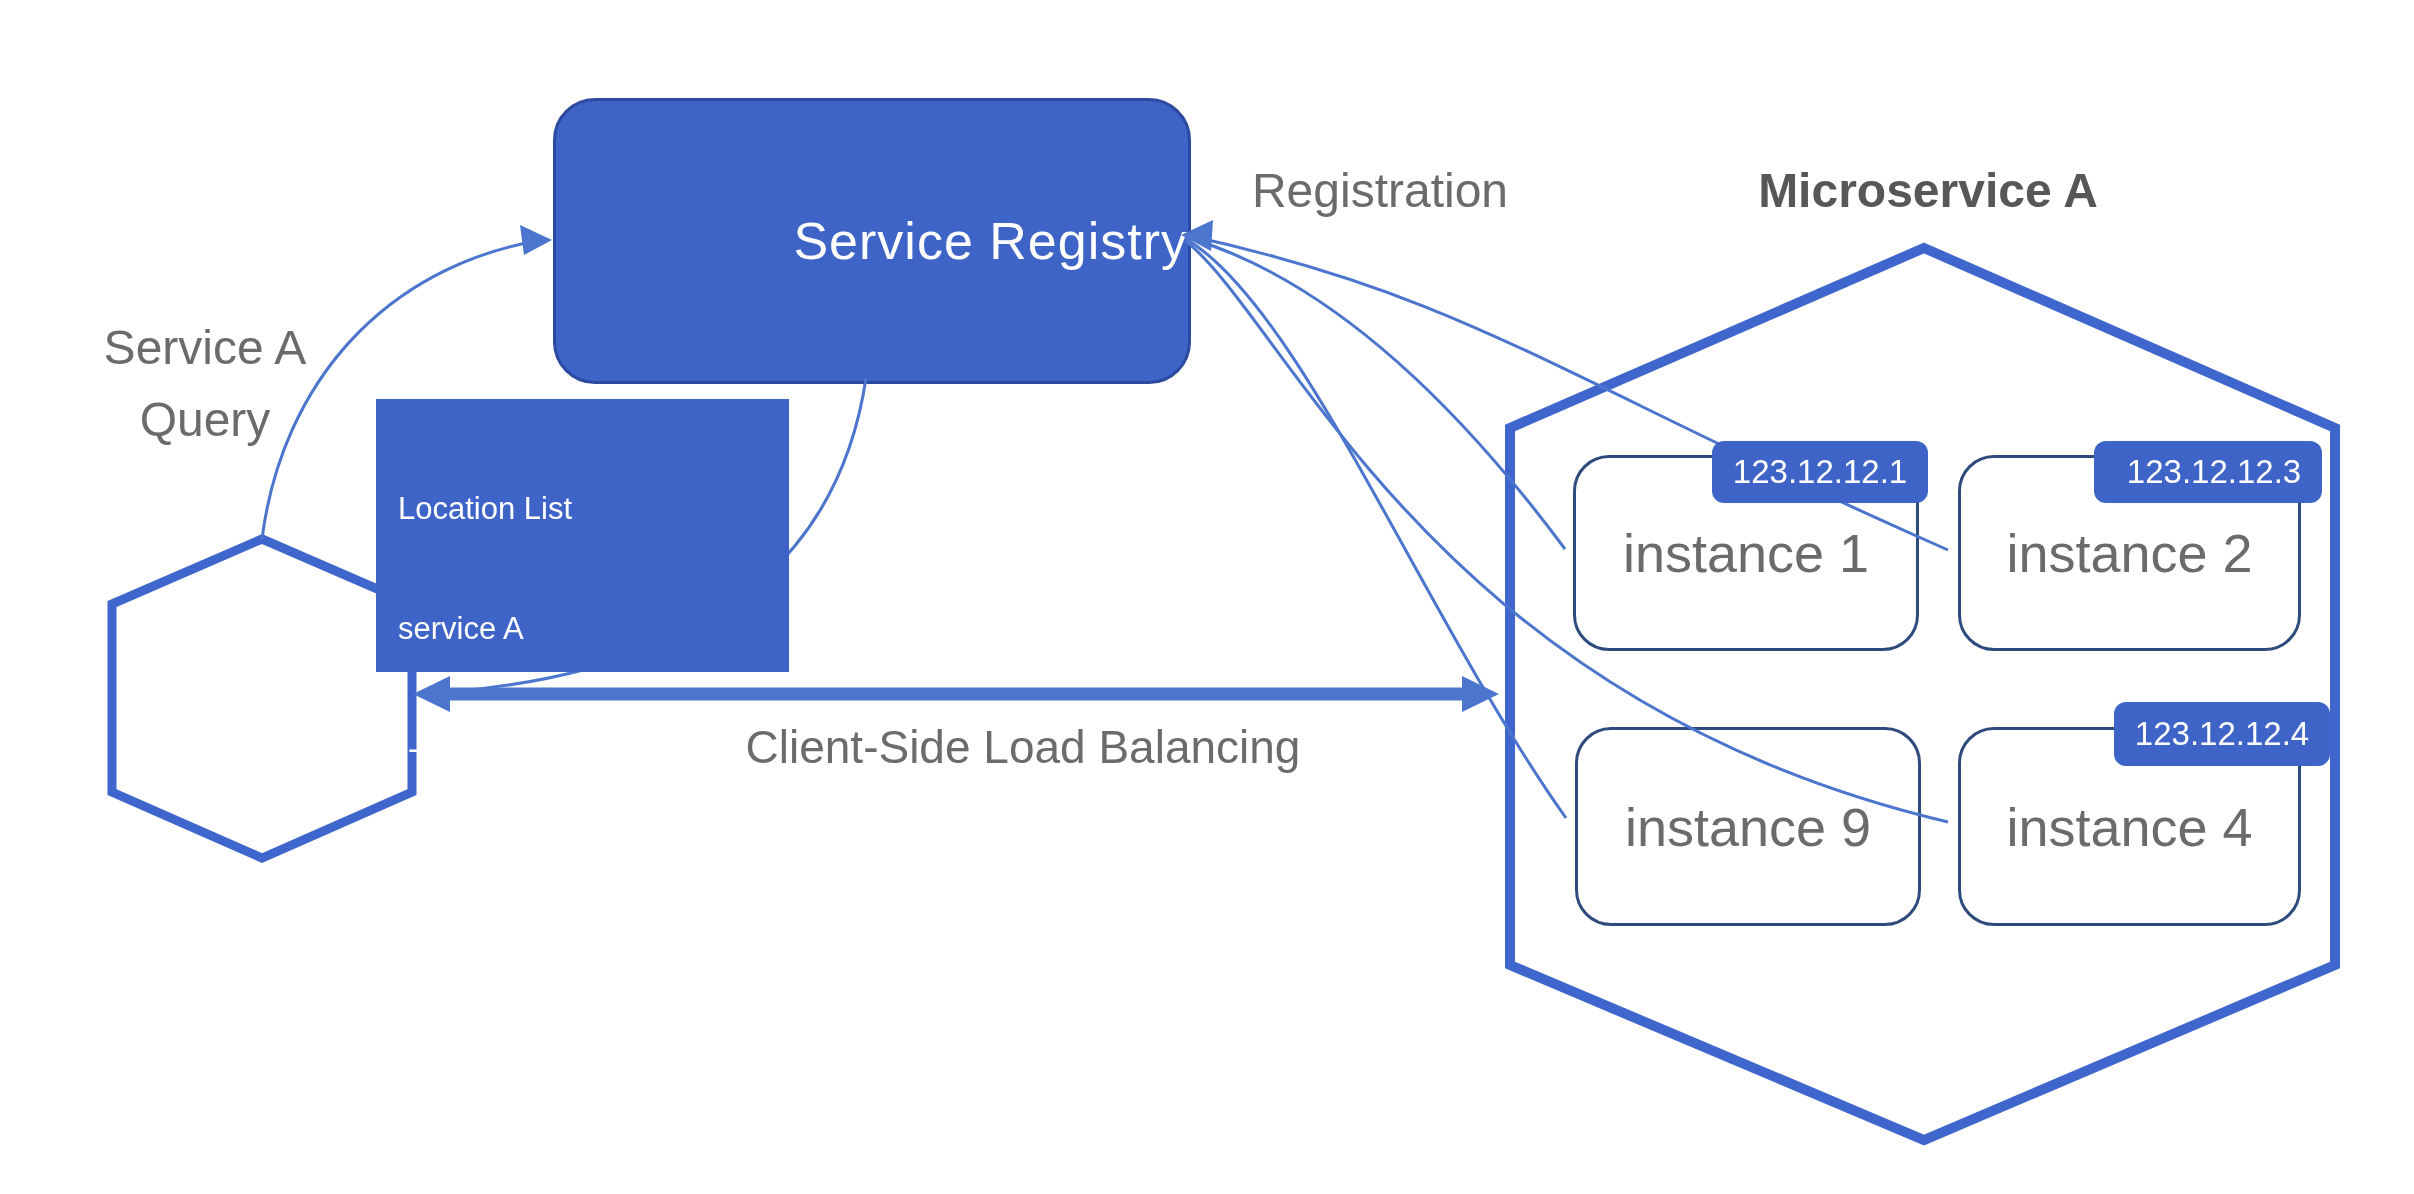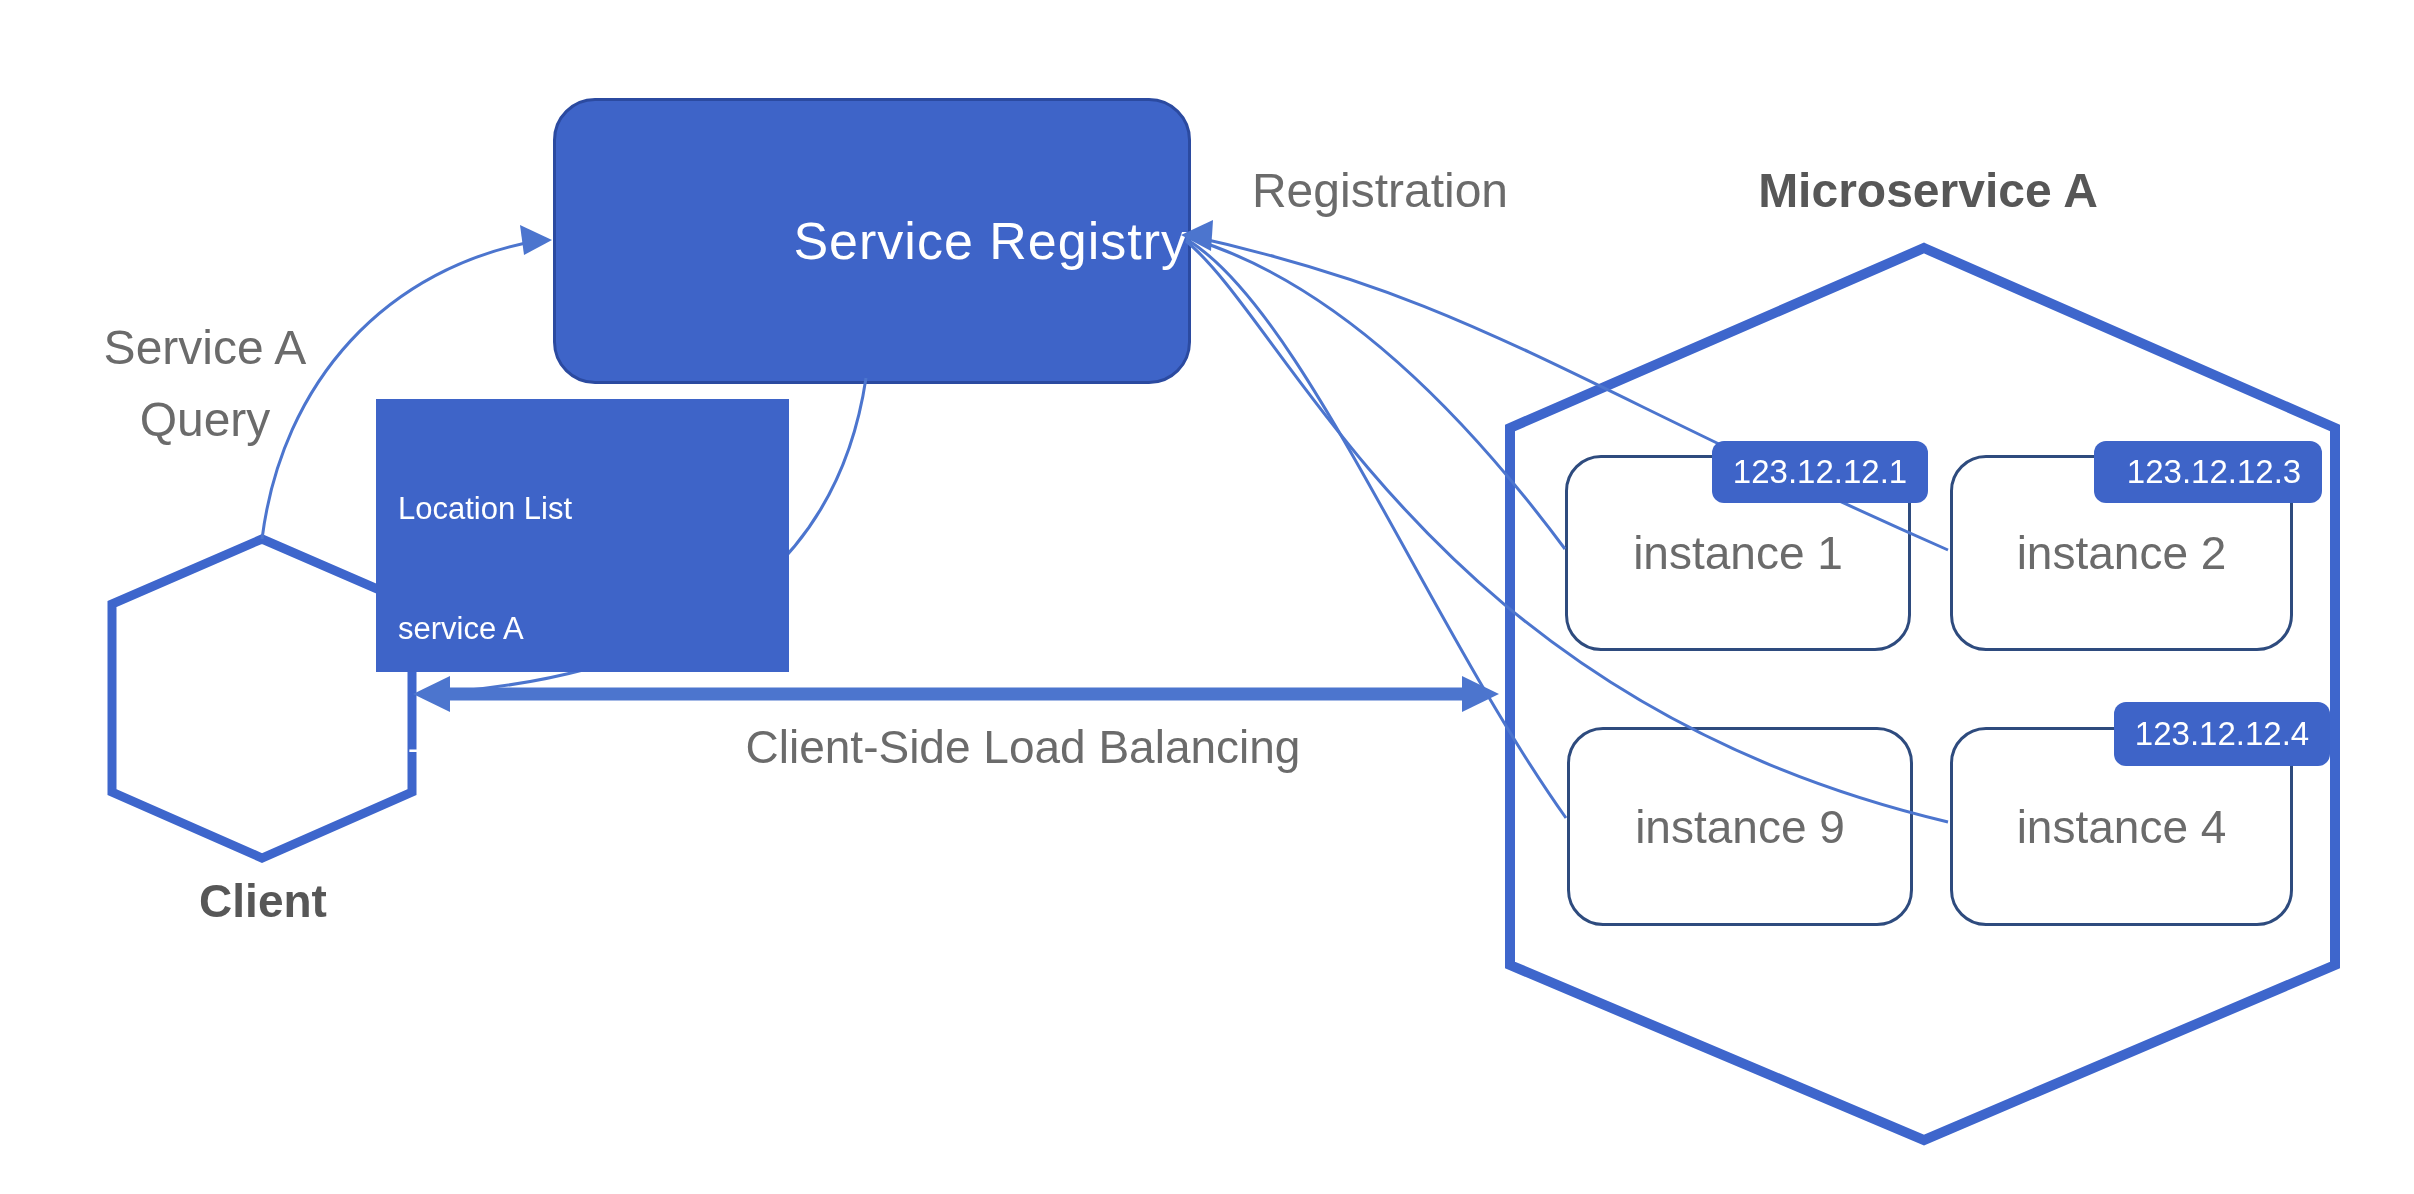--- a/index.html
+++ b/index.html
@@ -16,21 +16,21 @@
   .registry{border:3px solid var(--registry-border);border-radius:42px;
             display:flex;align-items:center;justify-content:flex-end;
             font-size:52px;font-weight:400;letter-spacing:1px;}
   .locbox{padding:10px 0 0 22px;font-size:31px;line-height:40px;white-space:pre;}
   .locline{display:block;}
   .locline.indent{padding-left:10px;}
 
   
   .instance{background:#ffffff;border:3px solid var(--instance-border);border-radius:36px;
             display:flex;align-items:center;justify-content:center;
-            font-size:46px;color:var(--text-gray);}
+            font-size:54px;color:var(--text-gray);margin-left:8px;}
   .ipbadge{display:flex;align-items:center;justify-content:center;
            font-size:33px;color:#ffffff;background:var(--fill-blue);border-radius:12px;}
 
   
   .lbl{color:var(--text-gray);font-size:48px;text-align:center;}
   .lbl.small{font-size:46px;}
   .lbl.dark{color:var(--text-dark);font-weight:700;}
   .twoline{line-height:72px;}
 
   
@@ -108,15 +108,14 @@
 
     <div class="abs lbl dark" style="left:1700px;top:163px;width:456px;">Microservice A</div>
 
     <div class="abs lbl twoline" style="left:40px;top:312px;width:330px;">
       <span style="display:block">Service A</span>
       <span style="display:block">Query</span>
     </div>
 
     <div class="abs lbl small" style="left:673px;top:720px;width:700px;">Client-Side Load Balancing</div>
 
-    <div class="abs lbl small dark" style="left:113px;top:874px;width:300px;">Client</div>
   </div>
 </div>
 
 </body></html>

